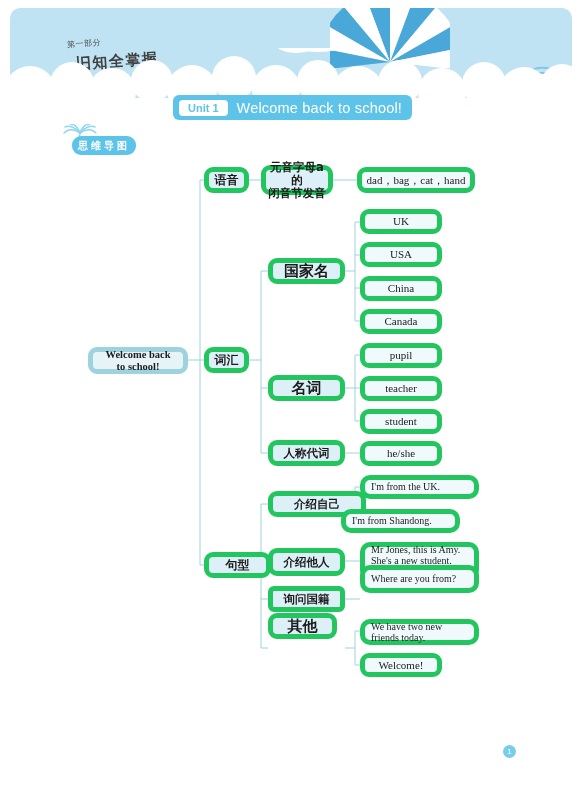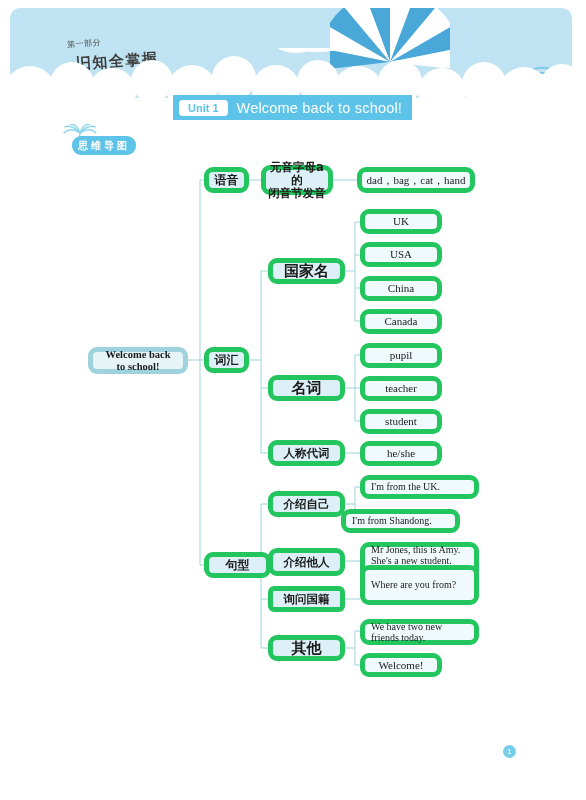--- a/index.html
+++ b/index.html
@@ -48,21 +48,21 @@
     transform:rotate(-4deg);
     letter-spacing:1.5px;
     white-space:nowrap;
   }
 
   
   #unit-banner{
     position:absolute;left:173px;top:95px;
     height:25px;
     background:#5ec3e8;
-    border-radius:0;
+    border-radius:6px;
     display:flex;align-items:center;
     padding:0 10px 0 6px;
     box-sizing:border-box;
   }
   #unit-chip{
     background:#ffffff;color:#5ec3e8;
     font-size:11px;font-weight:bold;
     border-radius:4px;
     padding:2px 9px;
     margin-right:9px;
@@ -126,21 +126,21 @@
     font-weight:bold;
     font-size:15px;
   }
   .node.l2.zh2{font-size:11.5px;}
   .node.leaf{
     background:#f0f9fc;
     font-family:"Liberation Serif","DejaVu Serif",serif;
     font-size:11px;
     line-height:12.5px;
   }
-  .node.leaf.small{font-size:10px;line-height:11.5px;text-align:left;justify-content:flex-start;padding-left:6px;}
+  .node.leaf.small{font-size:10px;line-height:11.5px;text-align:left;justify-content:flex-start;padding-left:6px;border-radius:10px;}
 
   
   #page-num{
     position:absolute;right:70px;bottom:42px;
     width:13px;height:13px;border-radius:50%;
     background:#77cdea;color:#ffffff;
     font-size:8px;
     display:flex;align-items:center;justify-content:center;
   }
 </style>
@@ -293,24 +293,24 @@
     <div class="node l1" style="left:204px;top:347px;width:45px;height:26px;">词汇</div>
     <div class="node l1" style="left:204px;top:552px;width:67px;height:26px;">句型</div>
 
     <div class="node l2 zh2" style="left: 261px; top: 165px; width: 72px; height: 30px; line-height: 13px; white-space: pre-line;">元音字母a的
 闭音节发音</div>
 
     <div class="node l2" style="left:268px;top:258px;width:77px;height:26px;">国家名</div>
     <div class="node l2" style="left:268px;top:375px;width:77px;height:26px;">名词</div>
     <div class="node l2 zh2" style="left:268px;top:440px;width:77px;height:26px;">人称代词</div>
 
-    <div class="node l2 zh2" style="left:268px;top:491px;width:77px;height:26px;">介绍自己</div>
+    <div class="node l2 zh2" style="left:268px;top:491px;width:98px;height:26px;">介绍自己</div>
     <div class="node l2 zh2" style="left:268px;top:548px;width:77px;height:28px;">介绍他人</div>
     <div class="node l2 zh2" style="left:268px;top:586px;width:77px;height:26px;border-radius:6px;">询问国籍</div>
-    <div class="node l2" style="left:268px;top:635px;width:77px;height:26px;">其他</div>
+    <div class="node l2" style="left:268px;top:613px;width:69px;height:26px;">其他</div>
 
     <div class="node leaf" style="left:357px;top:167px;width:118px;height:26px;">dad，bag，cat，hand</div>
 
     <div class="node leaf" style="left:360px;top:209px;width:82px;height:25px;">UK</div>
     <div class="node leaf" style="left:360px;top:242px;width:82px;height:25px;">USA</div>
     <div class="node leaf" style="left:360px;top:276px;width:82px;height:25px;">China</div>
     <div class="node leaf" style="left:360px;top:309px;width:82px;height:25px;">Canada</div>
 
     <div class="node leaf" style="left:360px;top:343px;width:82px;height:25px;">pupil</div>
     <div class="node leaf" style="left:360px;top:376px;width:82px;height:25px;">teacher</div>
@@ -318,21 +318,21 @@
 
     <div class="node leaf" style="left:360px;top:441px;width:82px;height:25px;">he/she</div>
 
     <div class="node leaf small" style="left:360px;top:475px;width:119px;height:24px;">I'm from the UK.</div>
     <div class="node leaf small" style="left:341px;top:509px;width:119px;height:24px;">I'm from Shandong.</div>
 
     <div class="node leaf small" style="left: 360px; top: 542px; width: 119px; height: 38px; white-space: pre-line;">Mr Jones, this is Amy.
 She's a new student.
 He's a teacher.</div>
 
-    <div class="node leaf small" style="left:360px;top:565px;width:119px;height:40px;">Where are you from?</div>
+    <div class="node leaf small" style="left:360px;top:565px;width:119px;height:28px;">Where are you from?</div>
 
     <div class="node leaf small" style="left: 360px; top: 619px; width: 119px; height: 26px; white-space: pre-line;">We have two new
 friends today.</div>
     <div class="node leaf" style="left:360px;top:653px;width:82px;height:24px;">Welcome!</div>
   </div>
 
   <div id="page-num">1</div>
 </div>
 
 </body></html>

